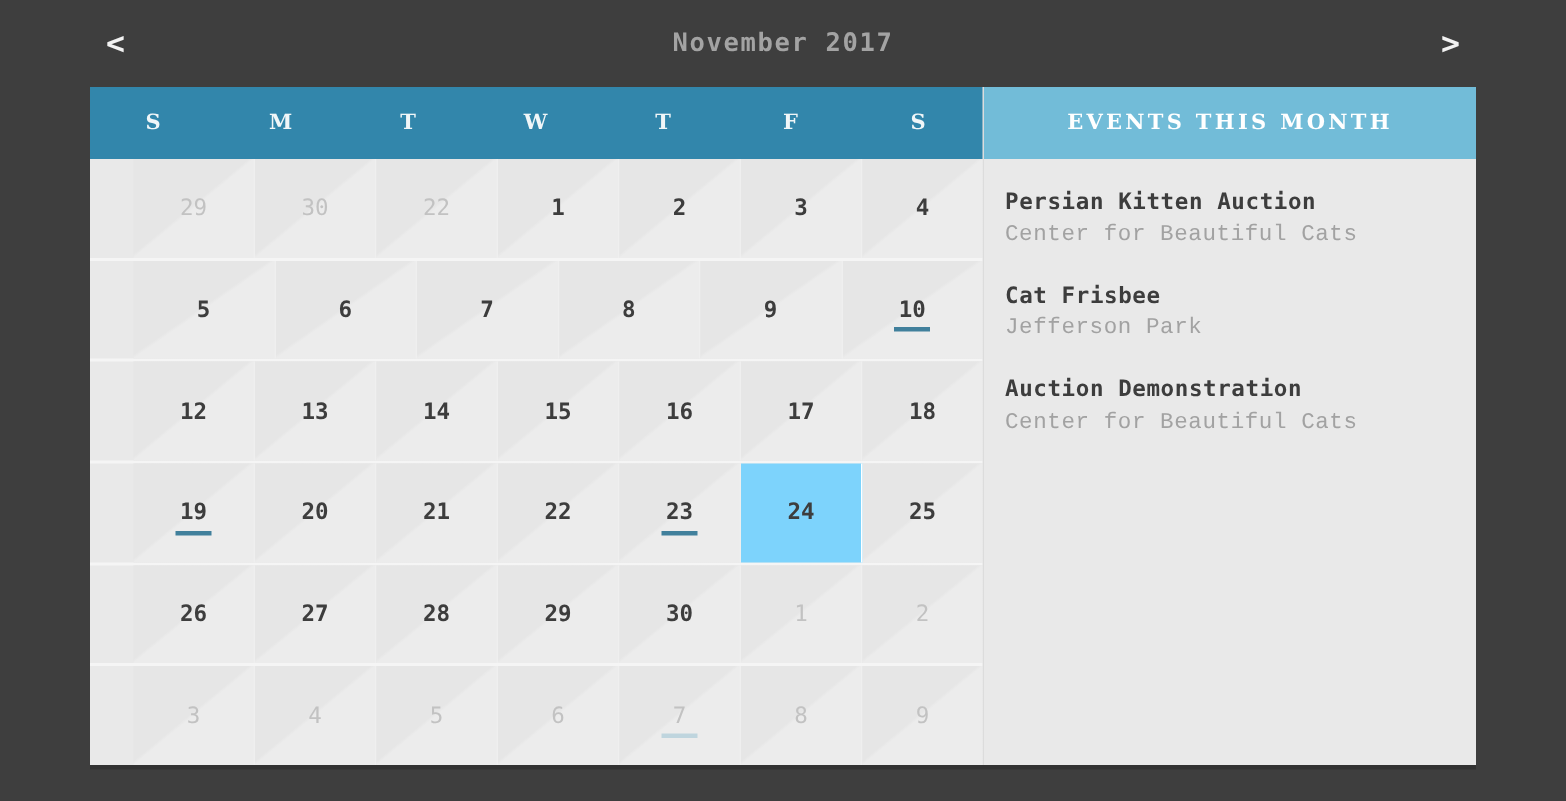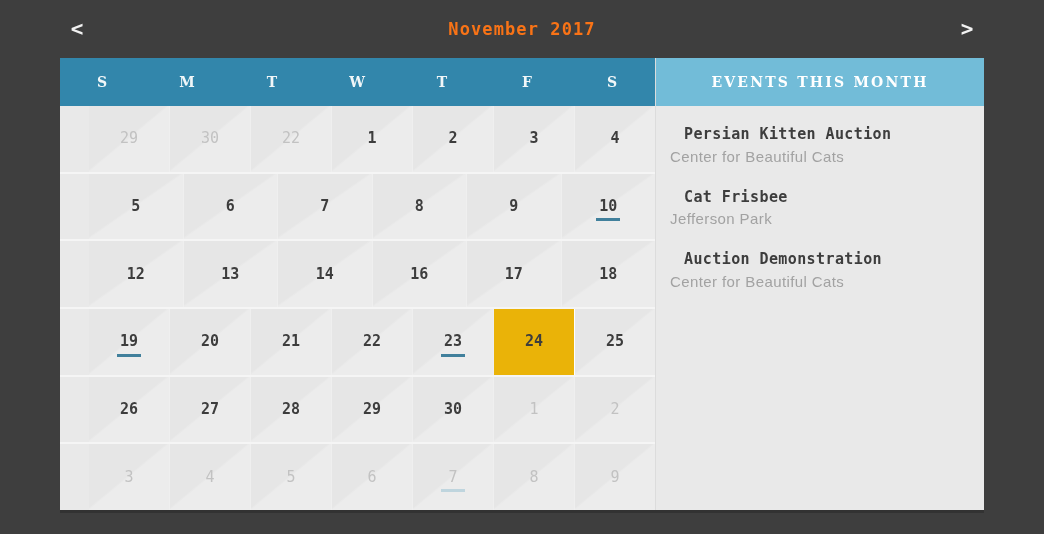--- a/index.html
+++ b/index.html
@@ -37,21 +37,21 @@
     user-select:none;
     font-family:"DejaVu Sans Mono", monospace;
   }
   .nav-title {
     position:absolute;
     left:0; right:0;
     top:0; height:58px;
     display:flex;
     align-items:center;
     justify-content:center;
-    color:#f97316;
+    color:#a3a3a3;
     font-size:17px;
     font-weight:bold;
     letter-spacing:1.1px;
     font-family:"DejaVu Sans Mono", monospace;
     pointer-events:none;
   }
 
   
   .panel {
     position:absolute;
@@ -122,21 +122,21 @@
     font-weight:bold;
     color:#3d3d3d;
     font-family:"DejaVu Sans Mono", monospace;
     line-height:1;
     position:relative;
     z-index:2;
   }
   .day.muted .day-num { color:#c2c2c2; font-weight:normal; }
 
   .day.selected {
-    background:#eab308;
+    background:#7dd3fc;
     background-image:none;
     border-right:1px solid #ffffff;
     z-index:3;
   }
 
   .event-dot {
     position:absolute;
     bottom:18px;
     left:50%;
     transform:translateX(-50%);
@@ -173,28 +173,27 @@
     overflow:hidden;
   }
   .event-item { margin-bottom:19px; }
   .event-title {
     font-size:15px;
     font-weight:bold;
     color:#3d3d3d;
     letter-spacing:0.4px;
     line-height:1.45;
     font-family:"DejaVu Sans Mono", monospace;
-    margin-left:14px;
   }
   .event-venue {
     font-size:15px;
     color:#a2a2a2;
     letter-spacing:0.4px;
     line-height:1.45;
-    font-family:Liberation Sans, sans-serif;
+    font-family:Liberation Mono, monospace;
   }
 </style>
 </head>
 <body>
 
 <div class="app">
 
   <div class="navbar">
     <div class="nav-arrow">&lt;</div>
     <div class="nav-arrow">&gt;</div>
@@ -262,20 +261,23 @@
             <div class="day">
               <span class="day-num">12</span>
             </div>
             <div class="day">
               <span class="day-num">13</span>
             </div>
             <div class="day">
               <span class="day-num">14</span>
             </div>
             <div class="day">
+              <span class="day-num">15</span>
+            </div>
+            <div class="day">
               <span class="day-num">16</span>
             </div>
             <div class="day">
               <span class="day-num">17</span>
             </div>
             <div class="day">
               <span class="day-num">18</span>
             </div>
           </div>
           <div class="week-row">

